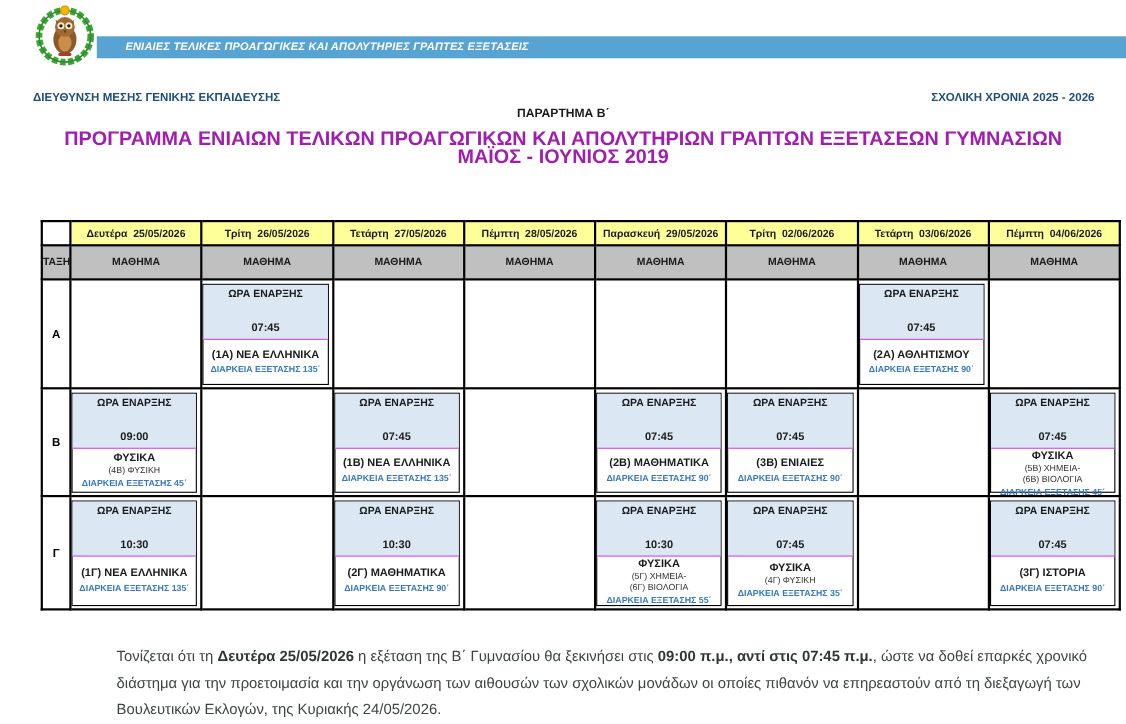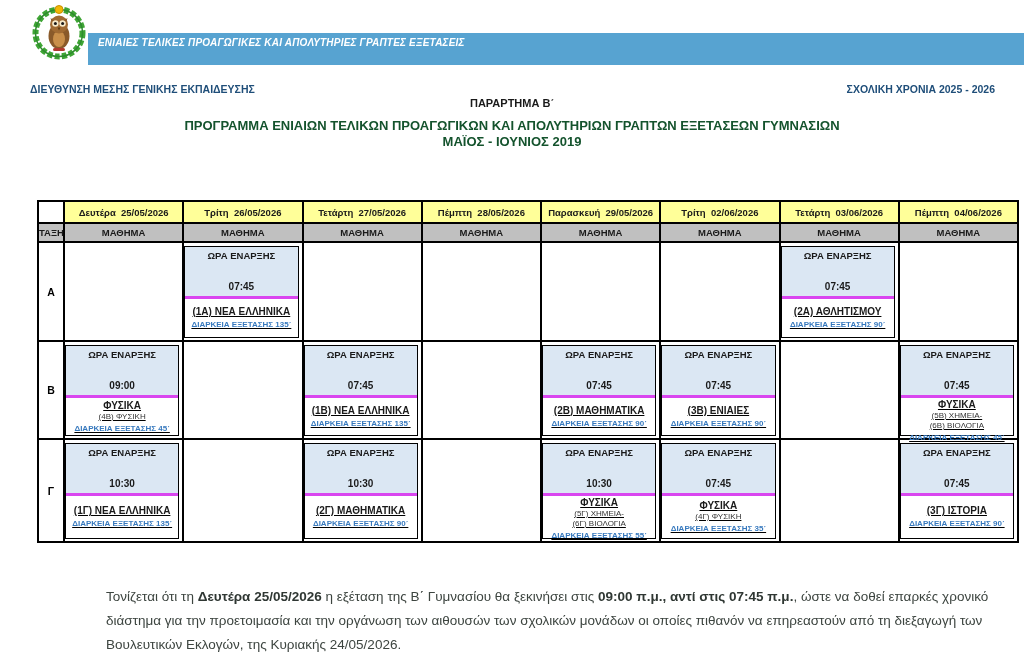--- a/index.html
+++ b/index.html
@@ -8,24 +8,24 @@
     width: 1024px; height: 658px;
     font-family: "Liberation Sans", sans-serif;
     position: relative;
     overflow: hidden;
     color: #000;
   }
   .page { position: absolute; inset: 0; background: #fff; }
 
   
   .banner {
-    position: absolute; left: 88px; right: 0; top: 33px; height: 32px;
+    position: absolute; left: 88px; right: 0; top: 33px; height: 20px;
     background: var(--banner-bg, #57A3D1);
     color: #fff; font-weight: bold; font-style: italic;
-    font-size: 10px; line-height: 20px; padding-left: 10px;
+    font-size: 10px; line-height: 20px; padding-left: 26px;
     letter-spacing: 0.2px;
   }
   .ministry-line {
     position: absolute; left: 92px; top: 13px;
     color: var(--navy, #1F4E79);
     font-weight: bold; font-size: 10.5px; letter-spacing: 0.2px;
   }
   .logo { position: absolute; left: 30px; top: 3px; width: 58px; height: 58px; }
 
   .directorate {
@@ -35,68 +35,68 @@
   .school-year {
     position: absolute; right: 29px; top: 83px;
     color: var(--navy, #1F4E79); font-weight: bold; font-size: 10.5px; text-align: center;
   }
   .annex {
     position: absolute; left: 0; right: 0; top: 97px;
     text-align: center; font-weight: bold; font-size: 11px; color: #1a1a1a;
   }
   .doc-title {
     position: absolute; left: 0; right: 0; top: 118px;
-    text-align: center; font-weight: bold; font-size: 13px; color: #14532d;
+    text-align: center; font-weight: bold; font-size: 18px; color: #a21caf;
     line-height: 16px;
   }
 
   
   table.schedule {
     position: absolute; left: 37px; top: 200px;
     width: 982px; border-collapse: collapse; table-layout: fixed;
   }
   table.schedule th, table.schedule td {
     border: 2px solid #000; padding: 0; vertical-align: middle;
   }
   th.corner { border-top: none; border-left: none; background: #fff; }
   th.day {
     background: var(--day-bg, #FFFF99);
     height: 22px; font-size: 9.5px; font-weight: bold; color: #1a1a1a;
     text-align: center; white-space: nowrap; overflow: hidden;
   }
   th.subj-hdr, th.cls-hdr {
     background: var(--subj-bg, #C0C0C0);
-    height: 19px; font-size: 9.5px; font-weight: bold; color: #1a1a1a;
+    height: 31px; font-size: 9.5px; font-weight: bold; color: #1a1a1a;
     text-align: center;
   }
   th.cls {
     background: #fff; font-size: 10.5px; font-weight: bold; text-align: center;
   }
   tr.row-0 td, tr.row-0 th.cls { height: 99px; }
   tr.row-1 td, tr.row-1 th.cls { height: 98px; }
   tr.row-2 td, tr.row-2 th.cls { height: 103px; }
   td.exam-cell { vertical-align: top; background: #fff; }
 
   .exam {
     width: calc(100% - 3px); border: 1px solid #000;
     display: flex; flex-direction: column;
   }
   tr.row-0 .exam { height: 92px; }
   tr.row-1 .exam { height: 91px; }
   tr.row-2 .exam { height: 96px; }
   .time-strip {
     background: var(--time-bg, #DBE7F3);
-    border-bottom: 3px solid #d946ef;
+    border-bottom: 1px solid #d946ef;
     text-align: center; padding: 3px 0 4px 0;
   }
   .time-strip .lbl { font-size: 9.5px; font-weight: bold; color: #1a1a1a; }
   .time-strip .tm  { font-size: 10px;  font-weight: bold; color: #1a1a1a; margin-top: 20px; }
   .subject-area {
     flex: 1; display: flex; flex-direction: column;
-    justify-content: center; align-items: center; text-align: right; text-decoration: underline;
+    justify-content: center; align-items: center; text-align: right;
   }
   .subject { font-size: 10px; font-weight: bold; color: #1a1a1a; line-height: 13px; }
   .subline { font-size: 8px; color: #333; line-height: 10px; }
   .duration { font-size: 8px; font-weight: bold; color: var(--dur-color, #3779BE); margin-top: 2px; line-height: 10px; }
 
   
   .footnote {
     position: absolute; left: 60px; top: 585px; width: 906px;
     font-size: 13.5px; line-height: 24px; color: #3D4540; margin-left: 46px;
   }

